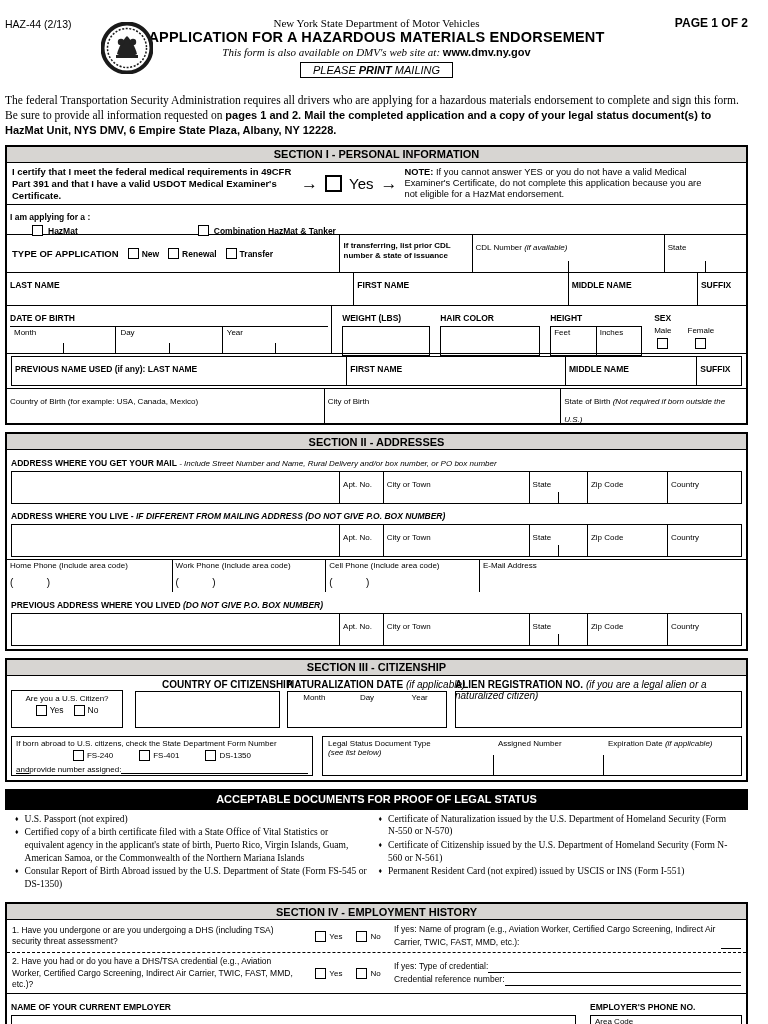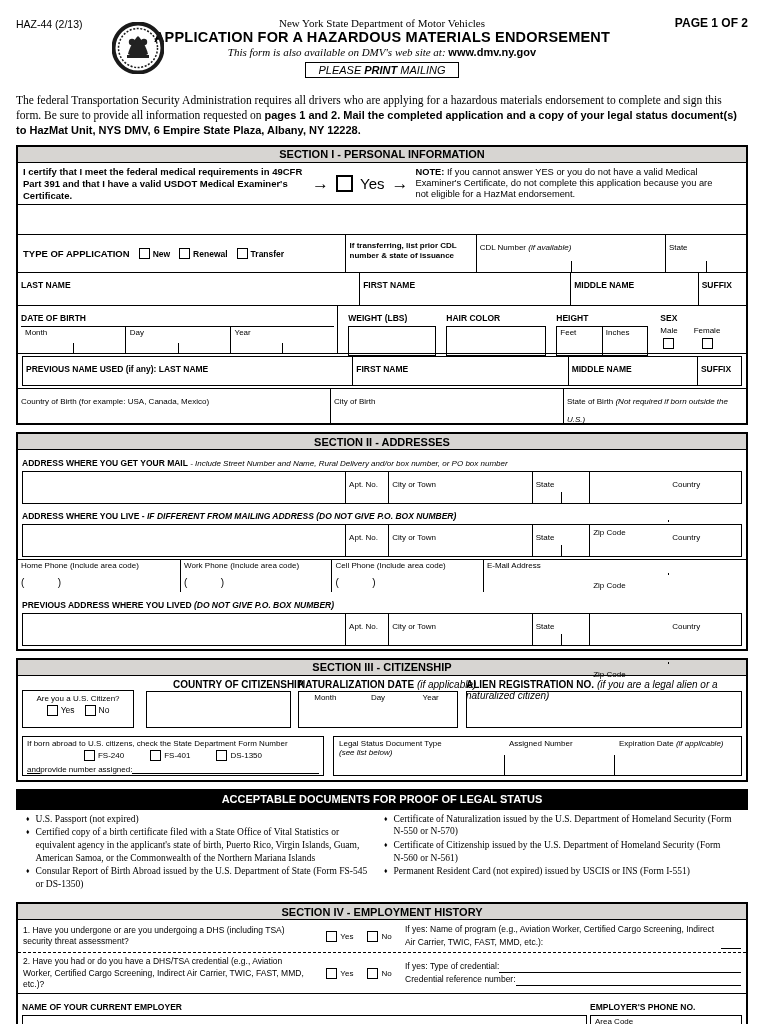--- a/index.html
+++ b/index.html
@@ -1,18 +1,18 @@
 <!DOCTYPE html>
 <html><head>
 <meta charset="utf-8">
 <style>
   * { margin:0; padding:0; box-sizing:border-box; }
   html,body { background:#fff; }
   body { width:768px; height:1024px; overflow:hidden; font-family:"Liberation Sans", sans-serif; color:#000; }
-  .page { width:768px; height:1024px; padding:16px 20px 6px 16px; position:relative; }
+  .page { width:768px; height:1024px; padding:16px 20px 6px 5px; position:relative; }
   .pre { white-space:pre; }
   
   .hdr { position:relative; height:72px; }
   .form-no { position:absolute; left:0; top:2px; font-size:10.5px; }
   .page-no { position:absolute; right:0; top:0; font-size:12px; font-weight:bold; }
   .seal { position:absolute; left:96px; top:6px; }
   .hdr-center { text-align:center; padding-top:1px; }
   .agency { font-family:"Liberation Serif", serif; font-size:11px; }
   .form-title { font-size:14.5px; font-weight:bold; letter-spacing:.2px; }
   .availability { font-family:"Liberation Serif", serif; font-style:italic; font-size:11px; margin-top:1px; }
@@ -75,21 +75,21 @@
   .pv1 { width:46%; } .pv2 { width:30%; } .pv3 { width:18%; } .pv4 { width:6%; }
   .prev-inner .cell { border-right:1px solid #000; }
   .prev-inner .cell:last-child { border-right:0; }
   .country-row { height:34px; }
   .cr1 { width:43%; } .cr2 { width:32%; } .cr3 { width:25%; }
   
   .addr-lab { padding:1.5px 4px 0 4px; }
   .addr-fields { height:33px; margin:1px 4px 0 4px; border:1px solid #000; display:flex; }
   .addr-fields .cell { border-right:1px solid #000; }
   .addr-fields .cell:last-child { border-right:0; }
-  .af1 { width:45%; } .af2 { width:6%; } .af3 { width:20%; } .af4 { width:8%; } .af5 { width:11%;margin-top:48px; } .af6 { width:10%; }
+  .af1 { width:45%; } .af2 { width:6%; } .af3 { width:20%; } .af4 { width:8%; } .af5 { width:11%; } .af6 { width:10%; }
   .phone-row { height:33px; border-top:1.5px solid #000; margin-top:2px; }
   .ph1 { width:22.4%; } .ph2 { width:20.8%; } .ph3 { width:20.8%; } .ph4 { width:36%; }
   .phone-row .cell { border-right:1px solid #000; font-size:8px; }
   .phone-row .cell:last-child { border-right:0; }
   .paren { font-size:10px; margin-top:7px; display:block; }
   .sec2-pad { padding-bottom:3px; }
   
   .cit-row { height:58px; position:relative; padding:2px 4px 4px 4px; }
   .cit-q { position:absolute; left:4px; top:14px; width:112px; border:1px solid #000; height:38px; text-align:center; font-size:8px; padding-top:3px; }
   .cit-q .opts { display:flex; justify-content:center; gap:10px; margin-top:2px; font-size:8px; align-items:center; }
@@ -160,20 +160,30 @@
     <div class="r bb certify">
       <div class="certify-text">I certify that I meet the federal medical requirements in 49CFR Part 391 and that I have a valid USDOT Medical Examiner's Certificate.</div>
       <span class="arrow">→</span>
       <span class="cb big"></span>
       <span class="yes-lbl">Yes</span>
       <span class="arrow">→</span>
       <div class="note"><b>NOTE:</b><span> If you cannot answer YES or you do not have a valid Medical Examiner's Certificate, do not complete this application because you are not eligible for a HazMat endorsement.</span></div>
     </div>
 
     <div class="r bb license-row">
+      <div class="cell apply-cell">
+        <span class="lblb">I am applying for a :</span>
+        <div class="apply-line">
+          <span class="cb"></span>
+          <span class="lblb">HazMat</span>
+          <span class="gap"></span>
+          <span class="cb"></span>
+          <span class="lblb">Combination HazMat &amp; Tanker</span>
+        </div>
+      </div>
     </div>
 
     <div class="r bb type-row">
       <div class="type-c1 br">
         <span class="lab">TYPE OF APPLICATION</span>
         <span class="cbl">
             <span class="cb"></span>
             <span>New</span>
           </span>
         <span class="cbl">

